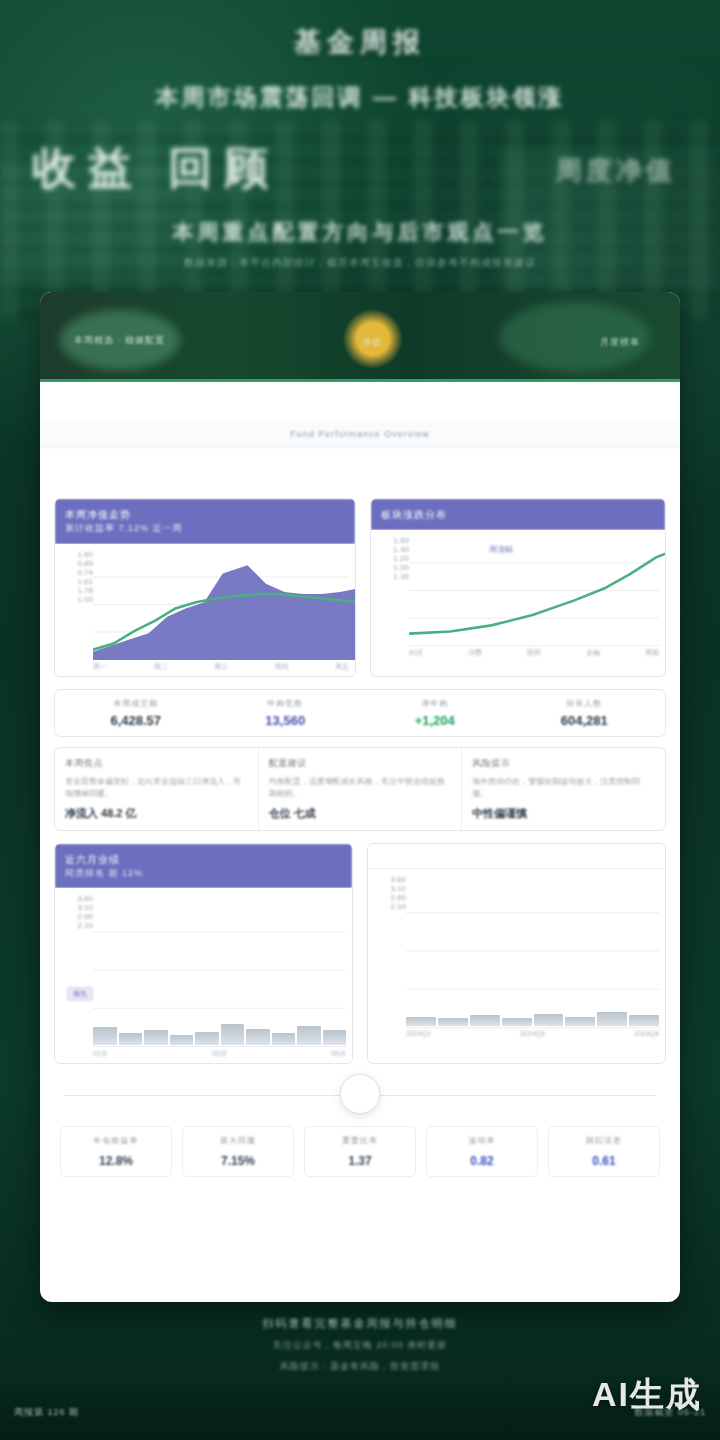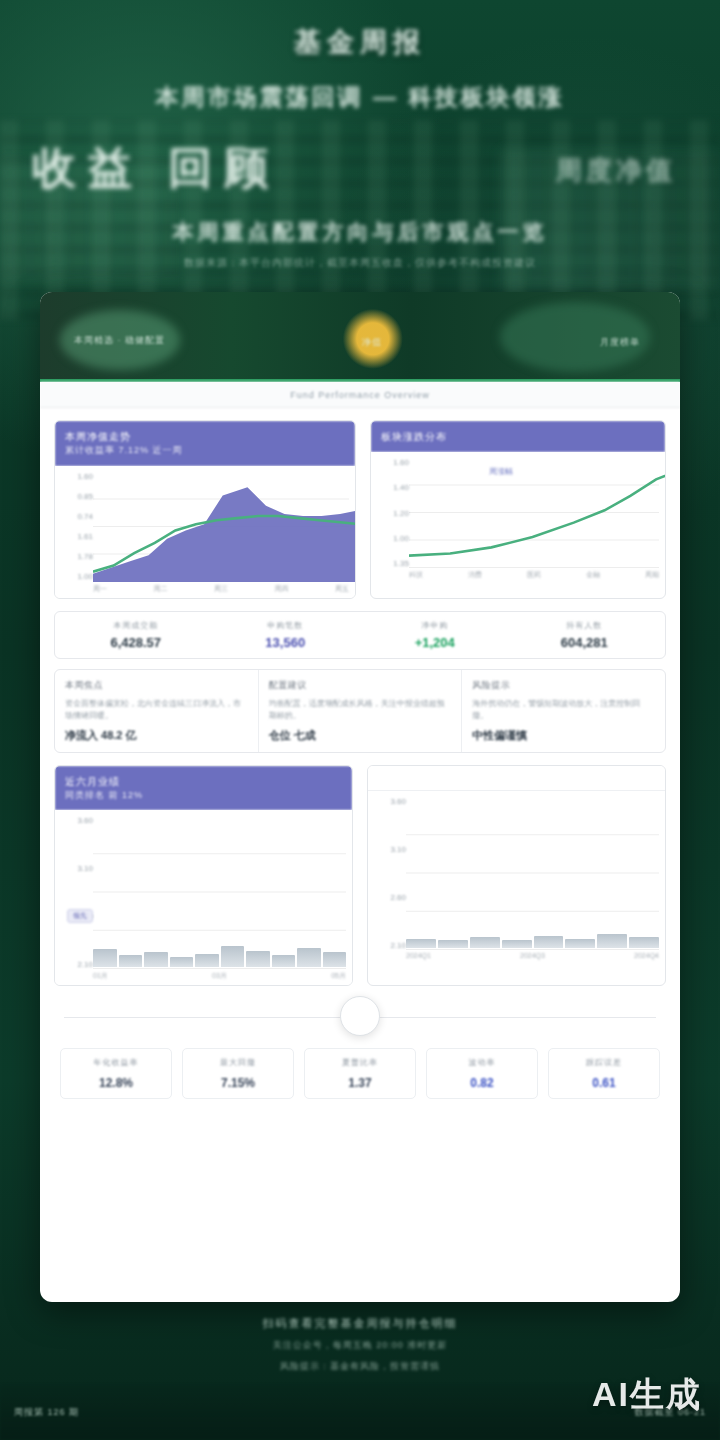--- a/index.html
+++ b/index.html
@@ -74,21 +74,21 @@
   }
   
   .dash {
     position: absolute;
     left: 40px; top: 292px;
     width: 640px; height: 1010px;
     background: #ffffff;
     border-radius: 12px;
     box-shadow: 0 10px 34px rgba(0,0,0,.45);
     overflow: hidden;
-    display: flex; flex-direction: column;
+    display: flex; flex-direction: column; gap: 39px;
   }
   
   .dash-hero {
     height: 90px; position: relative; flex: none;
     background:
       radial-gradient(circle at 52% 52%, rgba(240,190,60,.95) 0 16px, rgba(240,190,60,0) 30px),
       linear-gradient(90deg, #1d3c2c 0%, #16492f 30%, #0f3a27 58%, #1b4b32 100%);
     overflow: hidden;
   }
   .dash-hero .blob {
@@ -129,21 +129,21 @@
     letter-spacing: 1px;
     filter: blur(1.2px);
   }
   .panel-head .ph2 { opacity: .85; font-size: 9px; }
   .chart-area {
     position: relative;
     background: #fff;
   }
   .ylabels {
     position: absolute; left: 4px; top: 6px; bottom: 16px;
-    width: 34px; display: flex; flex-direction: column; justify-content: space-between;
+    width: 34px; display: flex; flex-direction: column; 
     font-size: 8px; color: #9aa3ab; filter: blur(.9px); text-align: right;
   }
   .grid {
     position: absolute; left: 38px; right: 6px; top: 6px; bottom: 16px;
     background-image: linear-gradient(0deg, rgba(0,0,0,.07) 1px, transparent 1px);
     background-size: 100% 25%;
   }
   .mountain {
     position: absolute; left: 38px; right: 6px; bottom: 16px; height: 78%;
   }

